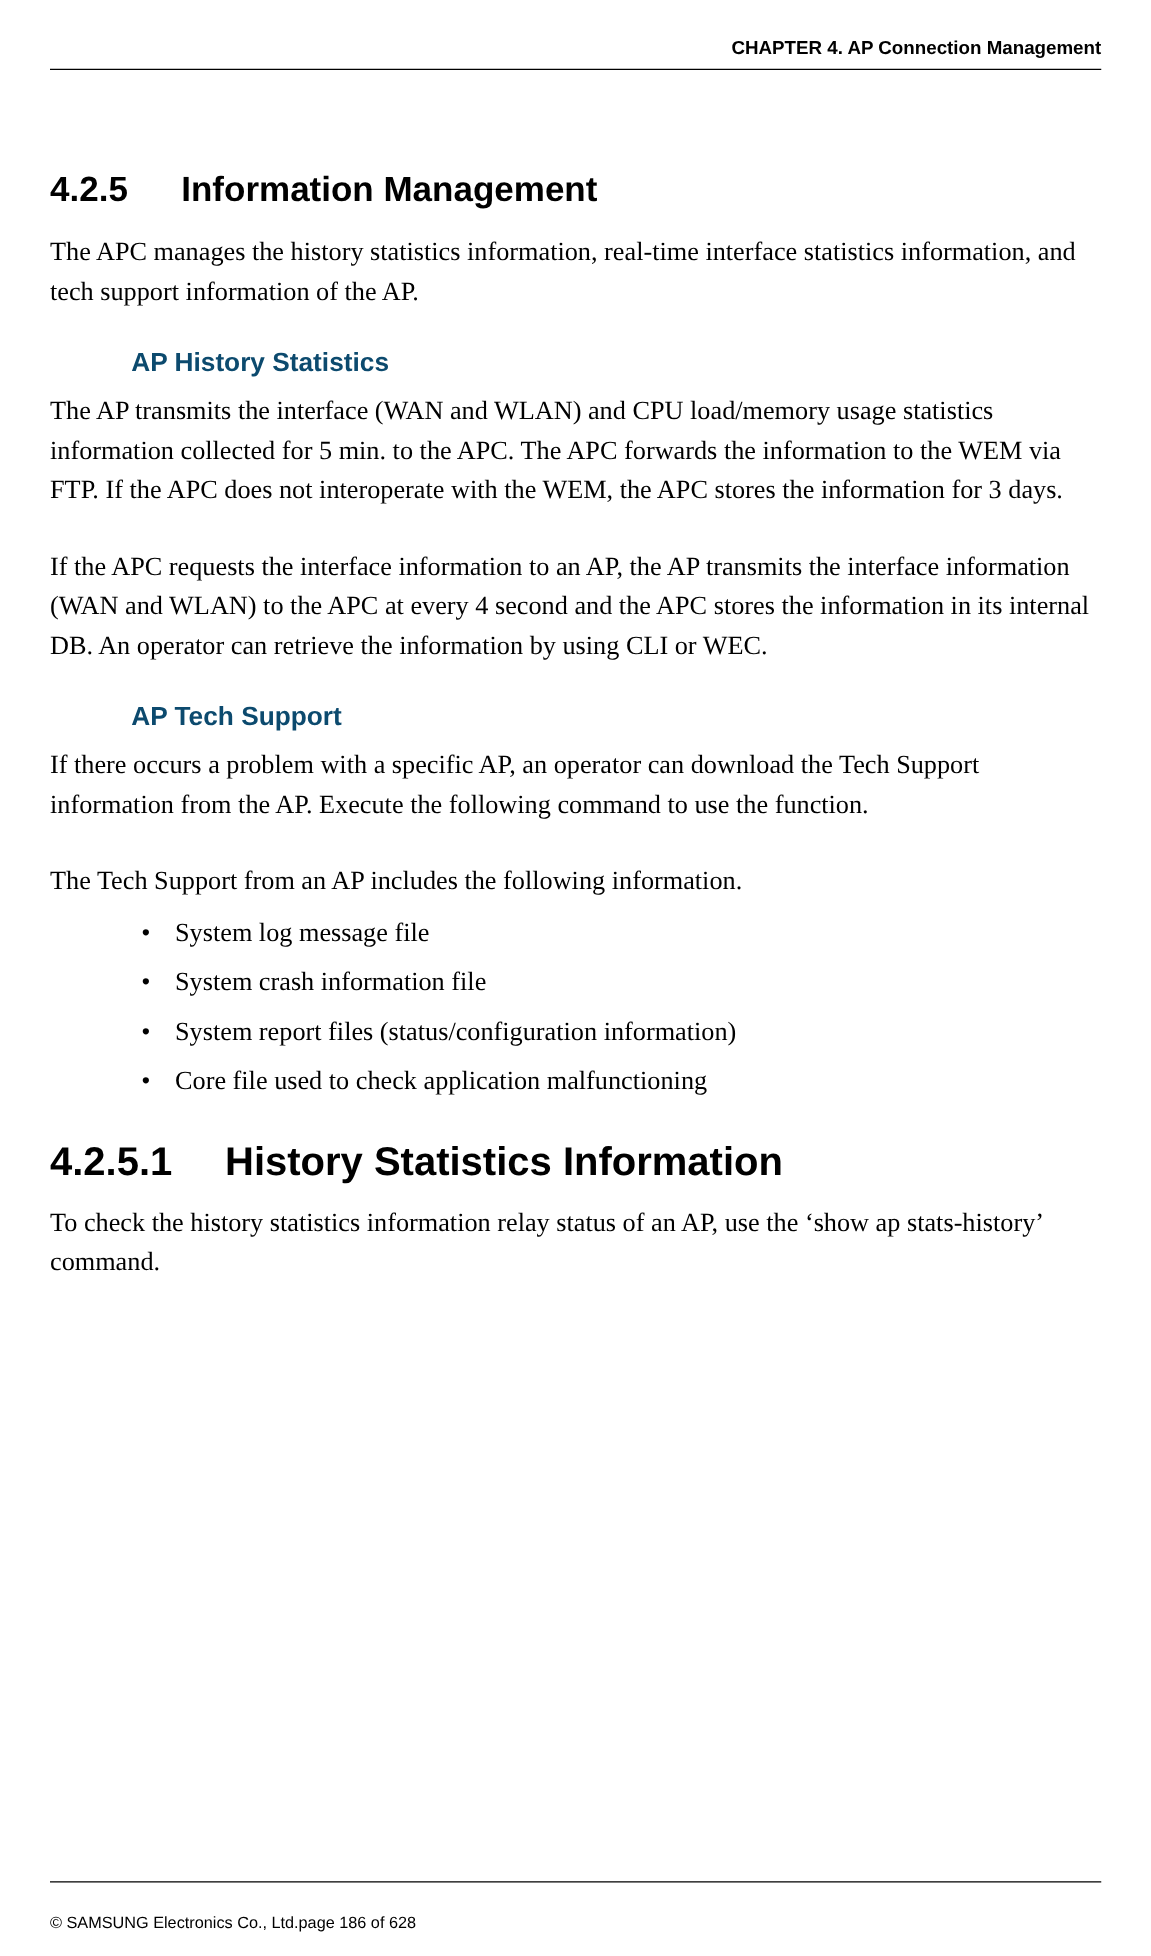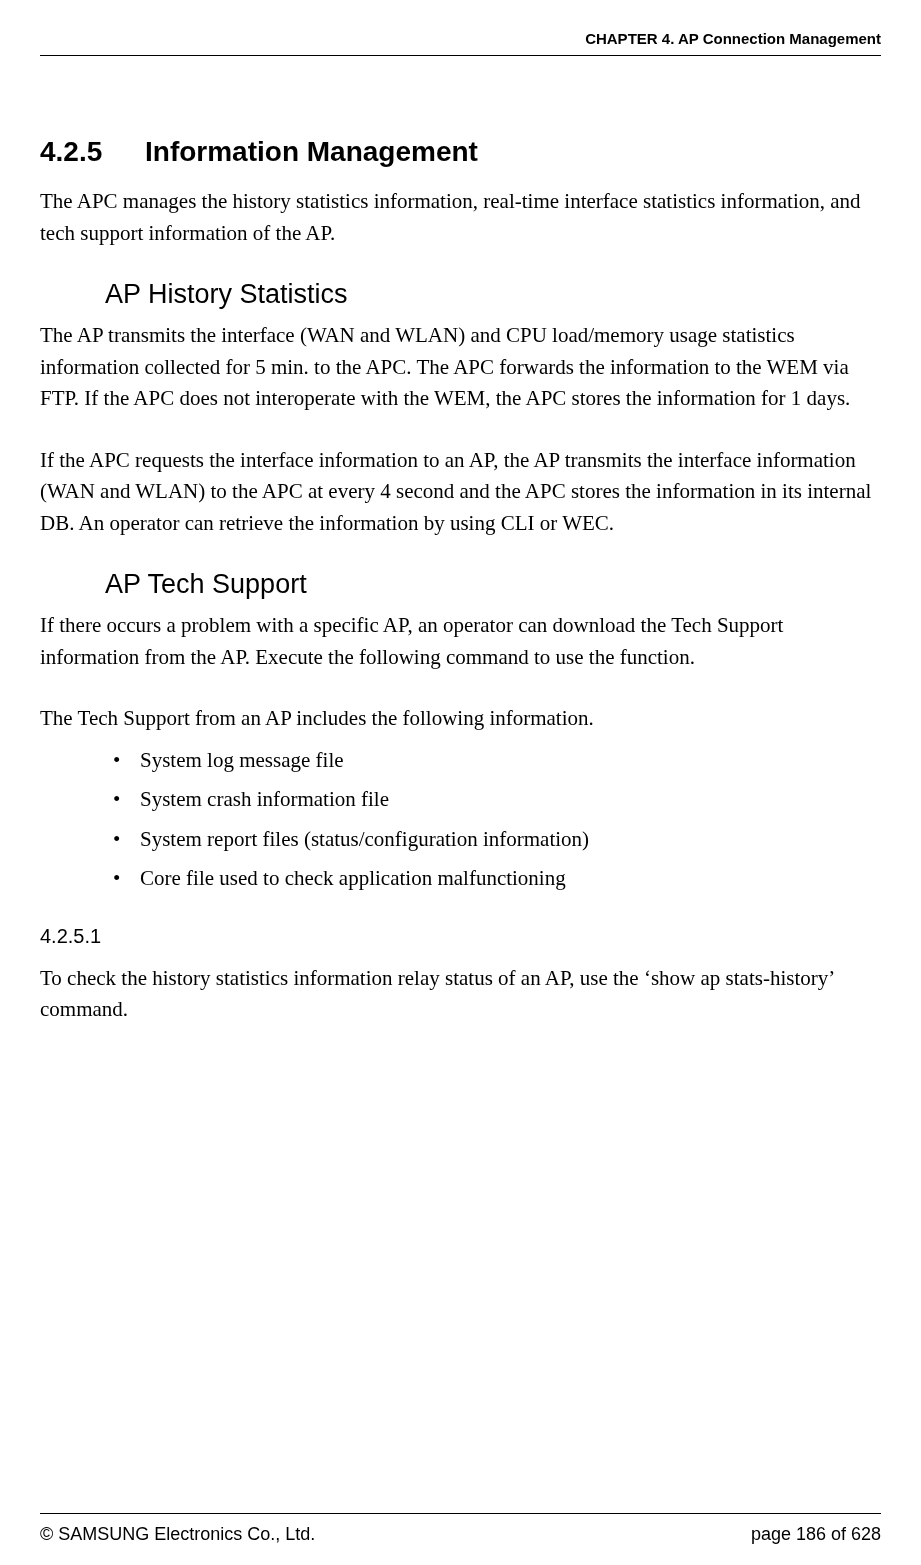--- a/index.html
+++ b/index.html
@@ -39,31 +39,31 @@
     .main-heading .num {
       min-width: 105px;
     }
     .body-text {
       font-size: 21px;
       line-height: 1.5;
       margin-bottom: 30px;
     }
     .sub-heading {
       font-family: Arial, Helvetica, sans-serif;
-      font-weight: normal;
-      font-size: 27px;
-      color: #000000;
+      font-weight: bold;
+      font-size: 21px;
+      color: #0c4a6e;
       margin-left: 65px;
       margin-bottom: 10px;
     }
     .sub-section-heading {
       display: flex;
       font-family: Arial, Helvetica, sans-serif;
-      font-weight: normal;
-      font-size: 20px;
+      font-weight: bold;
+      font-size: 32px;
       margin-bottom: 15px;
       gap: 25px;
     }
     .sub-section-heading .num {
       min-width: 115px;
     }
     .bullet-list {
       margin-left: 65px;
       margin-bottom: 30px;
     }
@@ -76,25 +76,24 @@
     .bullet-dot {
       min-width: 35px;
       padding-left: 8px;
     }
     .footer {
       position: absolute;
       bottom: 20px;
       left: 40px;
       right: 40px;
       border-top: 1.5px solid #000;
-      padding-top: 10px;
+      padding-top: 24px;
       display: flex;
-      justify-content: space-between;
       font-family: Arial, Helvetica, sans-serif;
-      font-size: 18px;
+      font-size: 13px;
     }
     .footer .right {
       font-weight: normal;
     }
   </style>
 </head>
 <body>
 
 <div class="header">
   <span>CHAPTER 4. AP Connection Management</span>
@@ -102,21 +101,21 @@
 
 <div class="content">
 
   <div class="main-heading">
     <span class="num">4.2.5</span>
     <span>Information Management</span>
   </div>
   <p class="body-text">The APC manages the history statistics information, real-time interface statistics information, and tech support information of the AP.</p>
 
   <div class="sub-heading">AP History Statistics</div>
-  <p class="body-text">The AP transmits the interface (WAN and WLAN) and CPU load/memory usage statistics information collected for 5 min. to the APC. The APC forwards the information to the WEM via FTP. If the APC does not interoperate with the WEM, the APC stores the information for 1 days.</p>
+  <p class="body-text">The AP transmits the interface (WAN and WLAN) and CPU load/memory usage statistics information collected for 5 min. to the APC. The APC forwards the information to the WEM via FTP. If the APC does not interoperate with the WEM, the APC stores the information for 3 days.</p>
 
   <p class="body-text">If the APC requests the interface information to an AP, the AP transmits the interface information (WAN and WLAN) to the APC at every 4 second and the APC stores the information in its internal DB. An operator can retrieve the information by using CLI or WEC.</p>
 
   <div class="sub-heading">AP Tech Support</div>
   <p class="body-text">If there occurs a problem with a specific AP, an operator can download the Tech Support information from the AP. Execute the following command to use the function.</p>
   <p class="body-text" style="margin-bottom:10px">The Tech Support from an AP includes the following information.</p>
 
   <div class="bullet-list">
     <div class="bullet-item">
       <span class="bullet-dot">•</span>
@@ -131,20 +130,21 @@
       <span>System report files (status/configuration information)</span>
     </div>
     <div class="bullet-item">
       <span class="bullet-dot">•</span>
       <span>Core file used to check application malfunctioning</span>
     </div>
   </div>
 
   <div class="sub-section-heading">
     <span class="num">4.2.5.1</span>
+    <span>History Statistics Information</span>
   </div>
   <p class="body-text">To check the history statistics information relay status of an AP, use the ‘show ap stats-history’ command.</p>
 
 </div>
 
 <div class="footer">
   <span>© SAMSUNG Electronics Co., Ltd.</span>
   <span class="right">page 186 of 628</span>
 </div>
 

